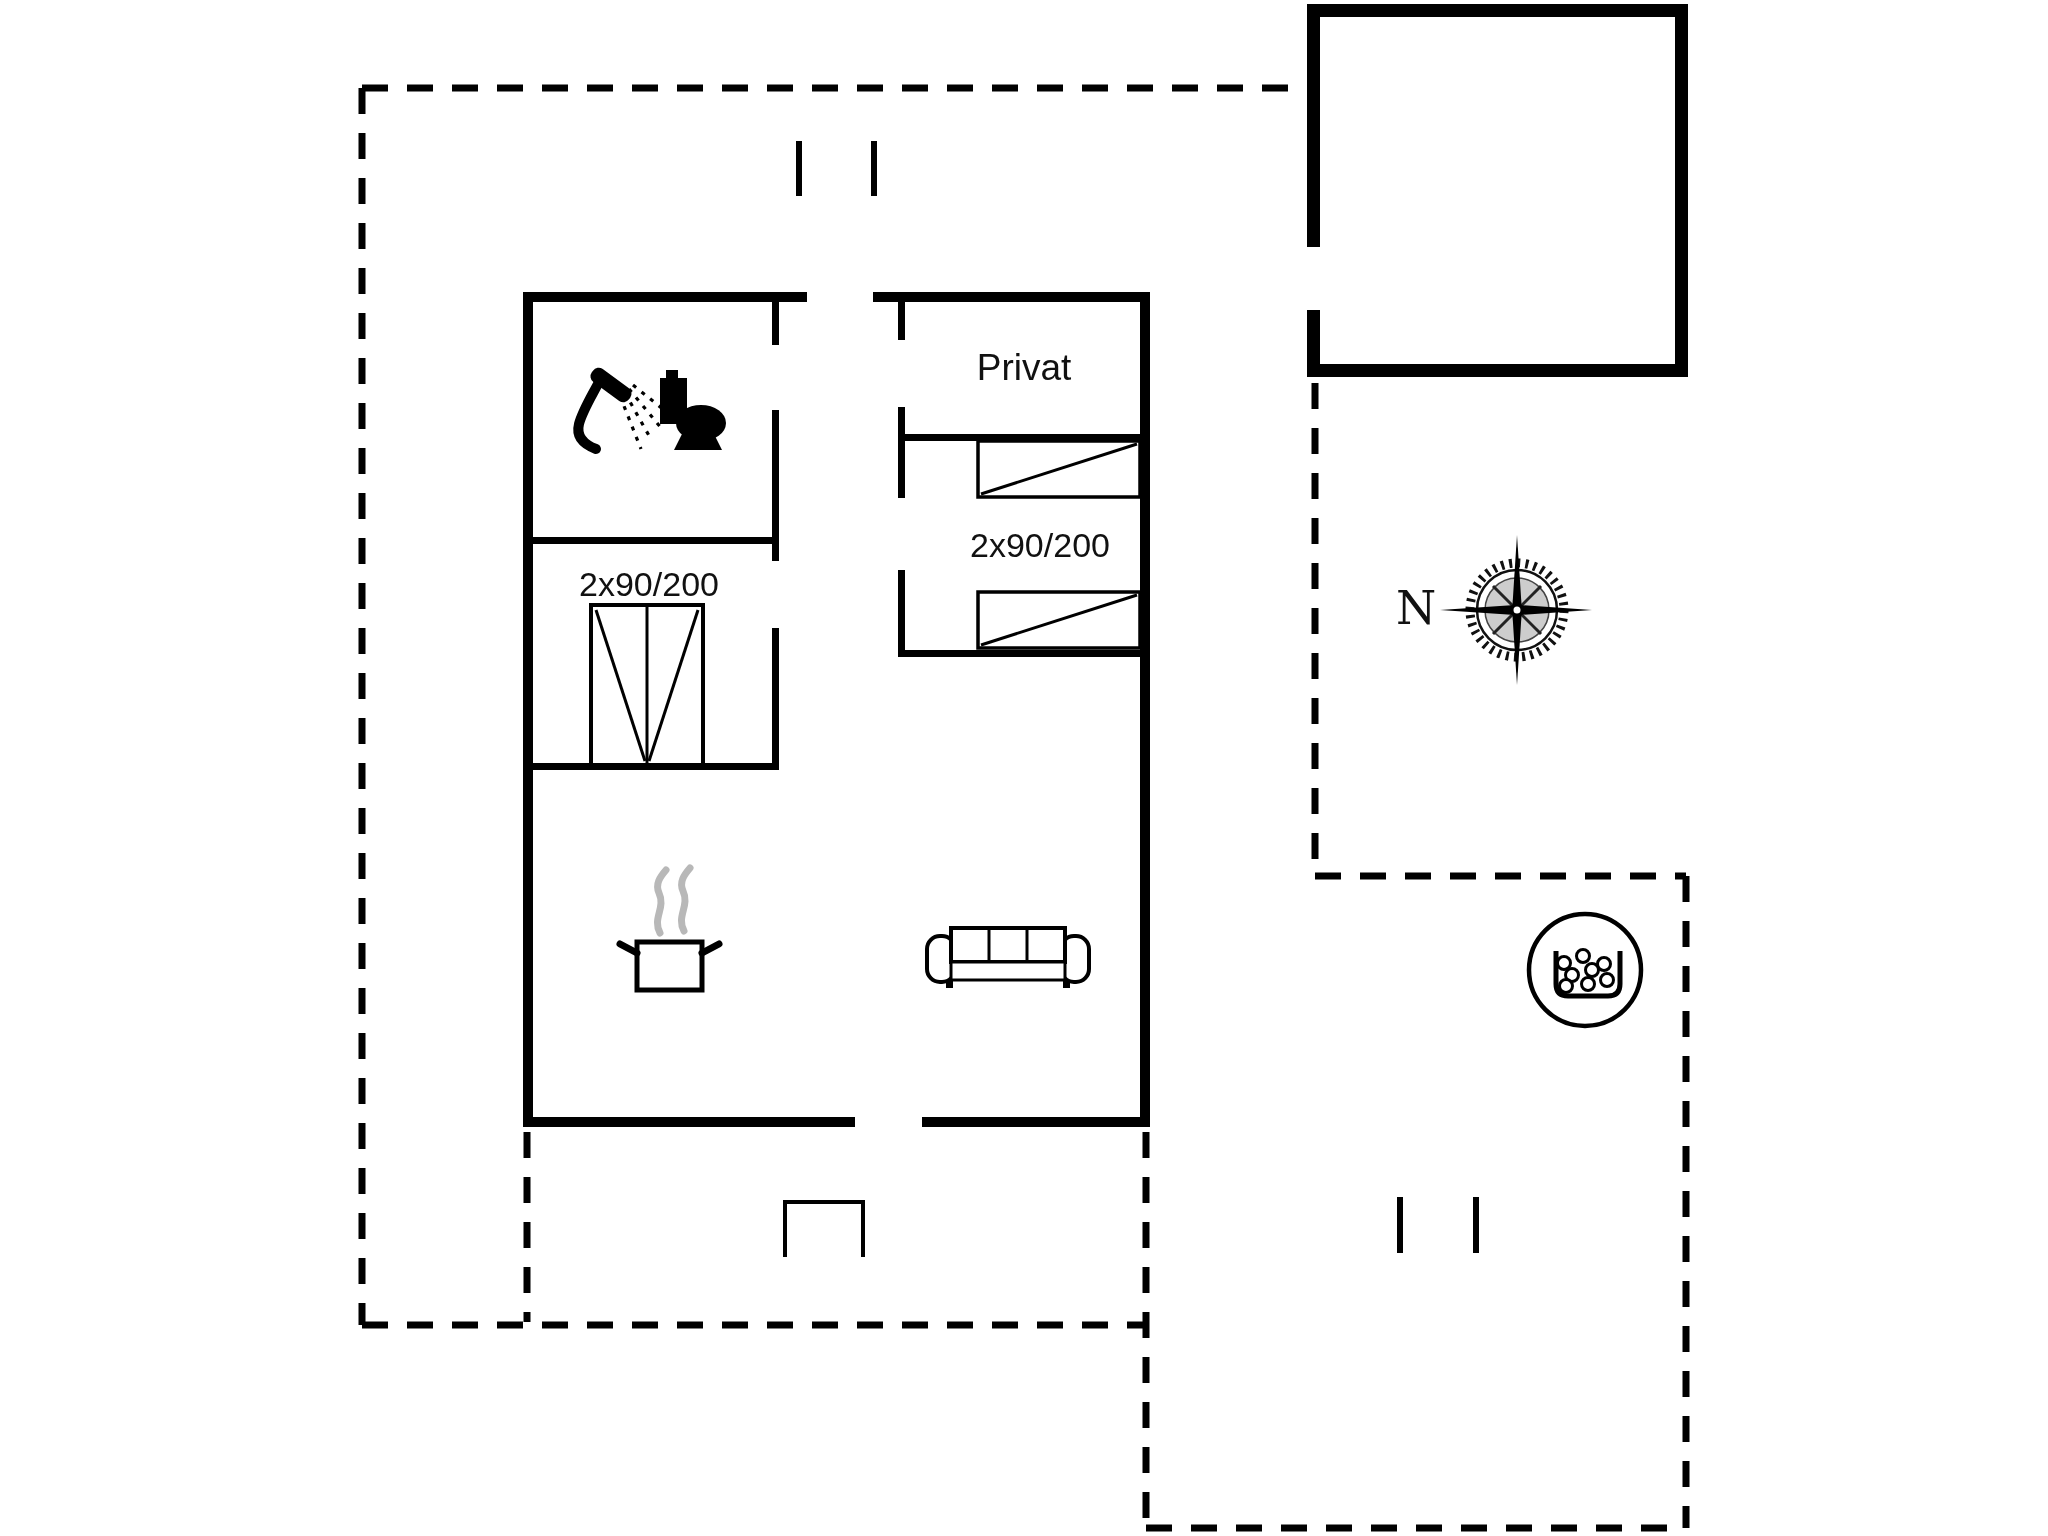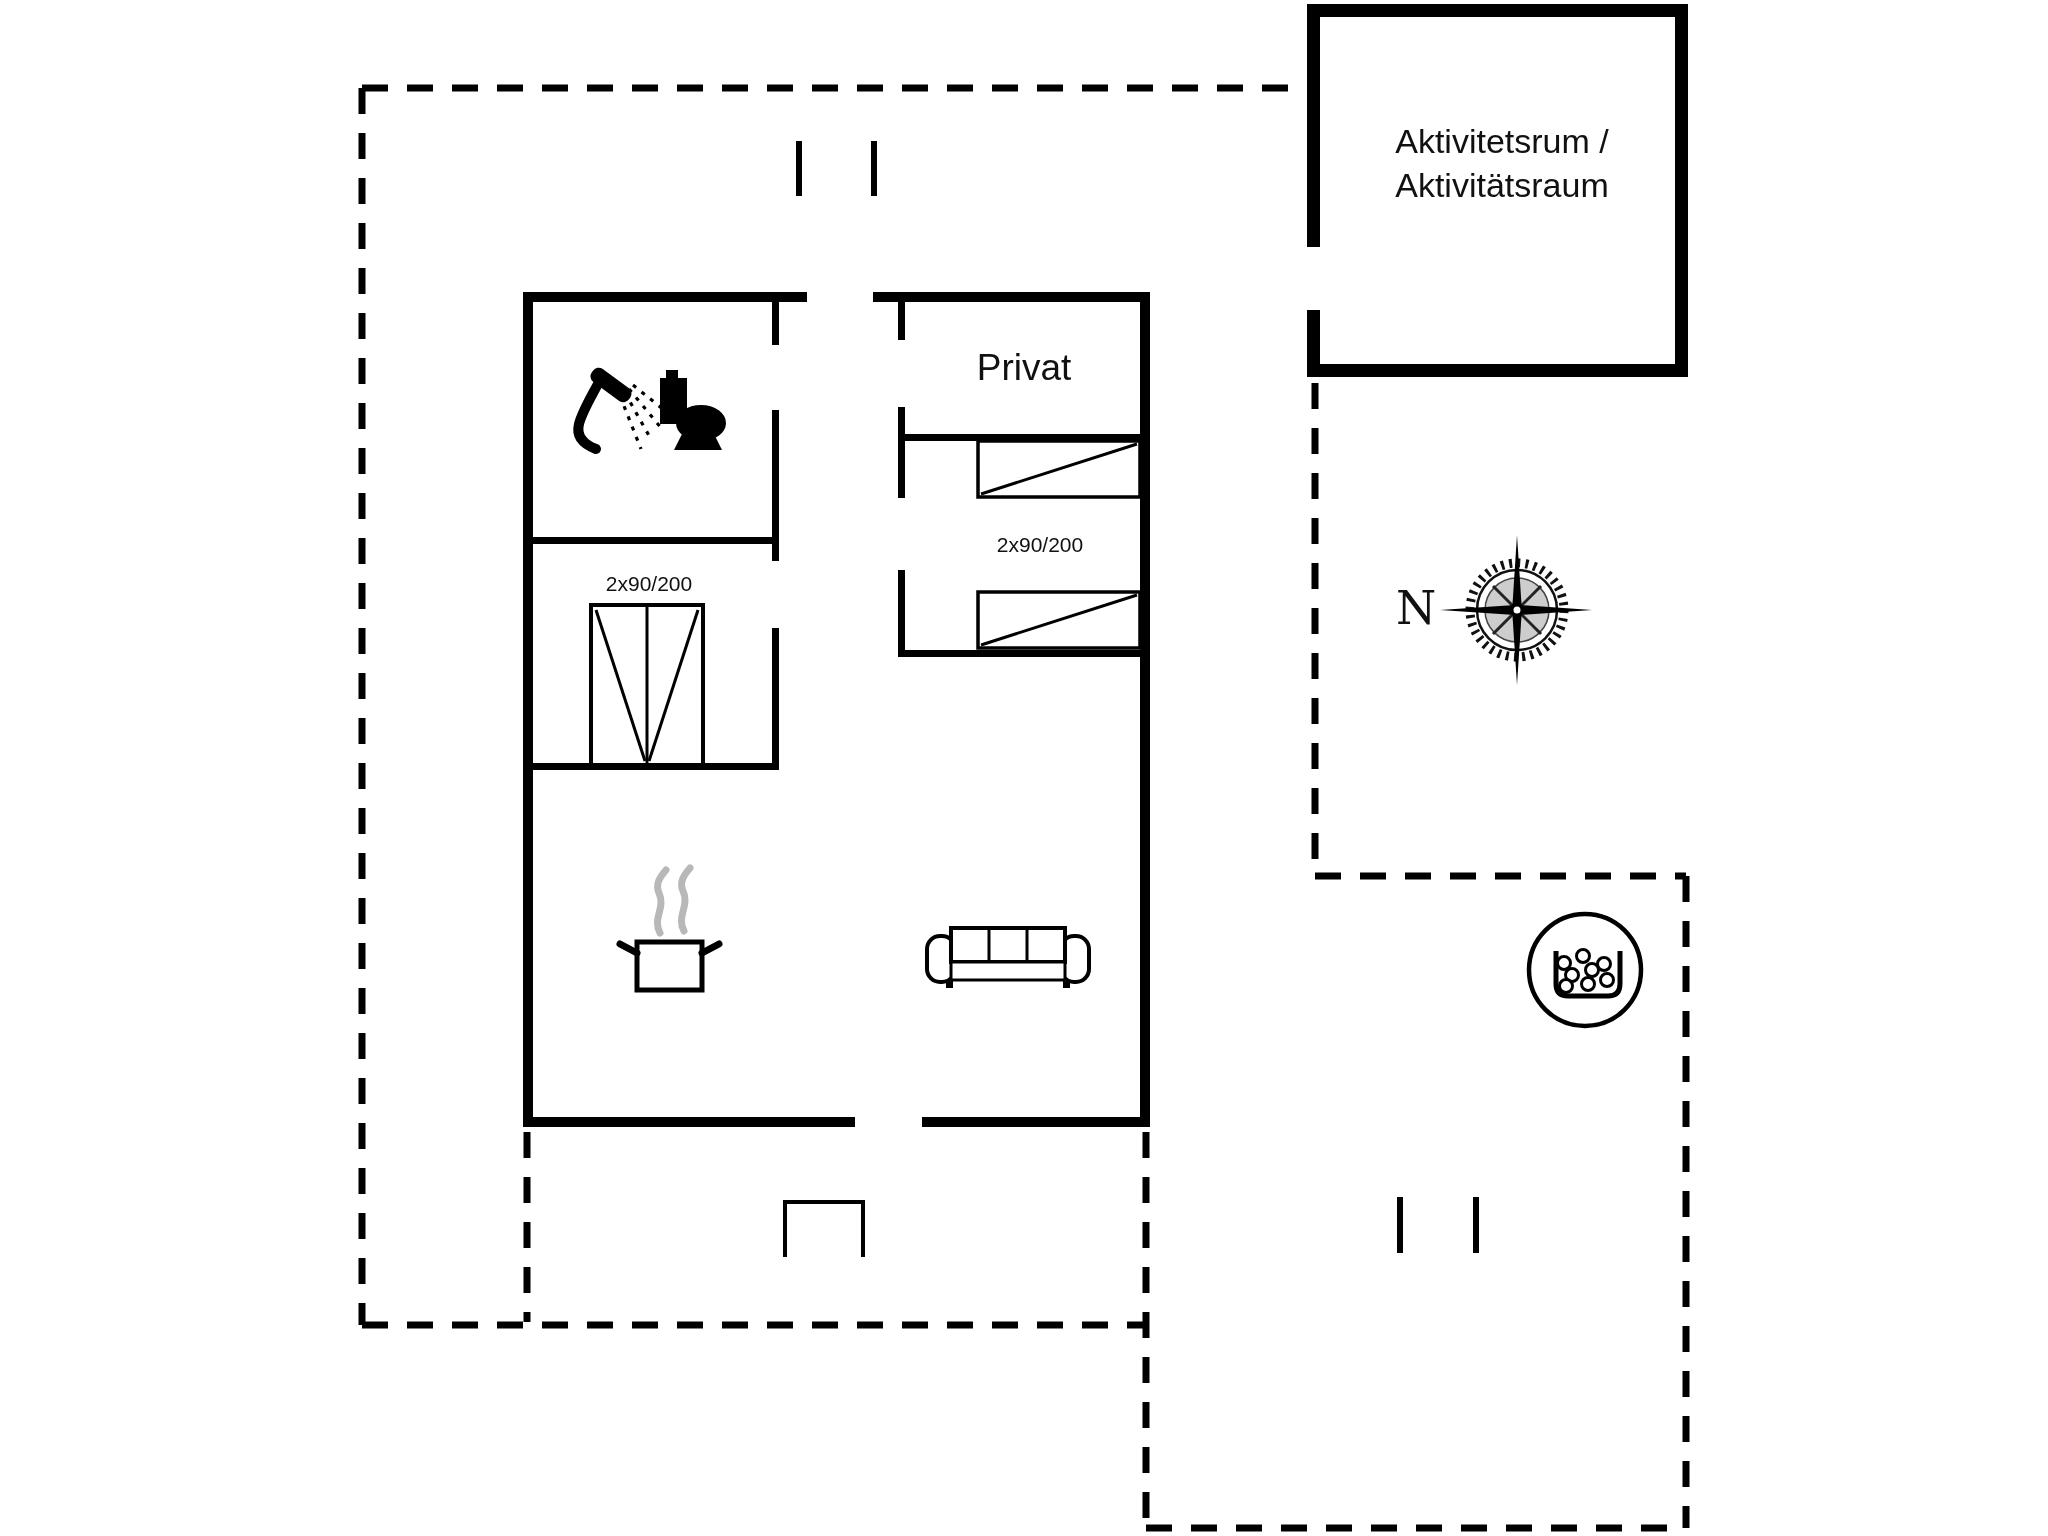--- a/index.html
+++ b/index.html
@@ -14,21 +14,21 @@
   .lbl{
     position:absolute;
     transform:translate(-50%,-50%);
     color:#111111;
     white-space:nowrap;
     text-align:center;
     line-height:1.3;
   }
   .lbl-activity{font-size:34px;line-height:44px;}
   .lbl-privat{font-size:37px;}
-  .lbl-bed{font-size:21px;}
+  .lbl-bed{font-size:34px;}
   .lbl-north{font-family:"DejaVu Serif", serif;font-size:46px;}
 </style>
 </head>
 <body>
 
 <div class="canvas">
 
   <svg class="linework" width="2048" height="1536" viewBox="0 0 2048 1536">
 
     <g stroke="#000" stroke-width="7" stroke-dasharray="26 19" fill="none">
@@ -166,24 +166,20 @@
         <circle cx="1604" cy="964" r="6.5"></circle>
         <circle cx="1572" cy="975" r="6.5"></circle>
         <circle cx="1592" cy="970" r="6.5"></circle>
         <circle cx="1607" cy="980" r="6.5"></circle>
         <circle cx="1566" cy="986" r="6.5"></circle>
         <circle cx="1588" cy="984" r="6.5"></circle>
       </g>
     </g>
   </svg>
 
-  <div class="lbl lbl-activity" style="left:1502px;top:163px;">
-    <div>Aktivitetsrum /</div>
-    <div>Aktivitätsraum</div>
-  </div>
 
   <div class="lbl lbl-privat" style="left:1024px;top:368px;">Privat</div>
 
   <div class="lbl lbl-bed" style="left:1040px;top:545px;">2x90/200</div>
 
   <div class="lbl lbl-bed" style="left:649px;top:584px;">2x90/200</div>
 
   <div class="lbl lbl-north" style="left:1416px;top:609px;">N</div>
 
 </div>

